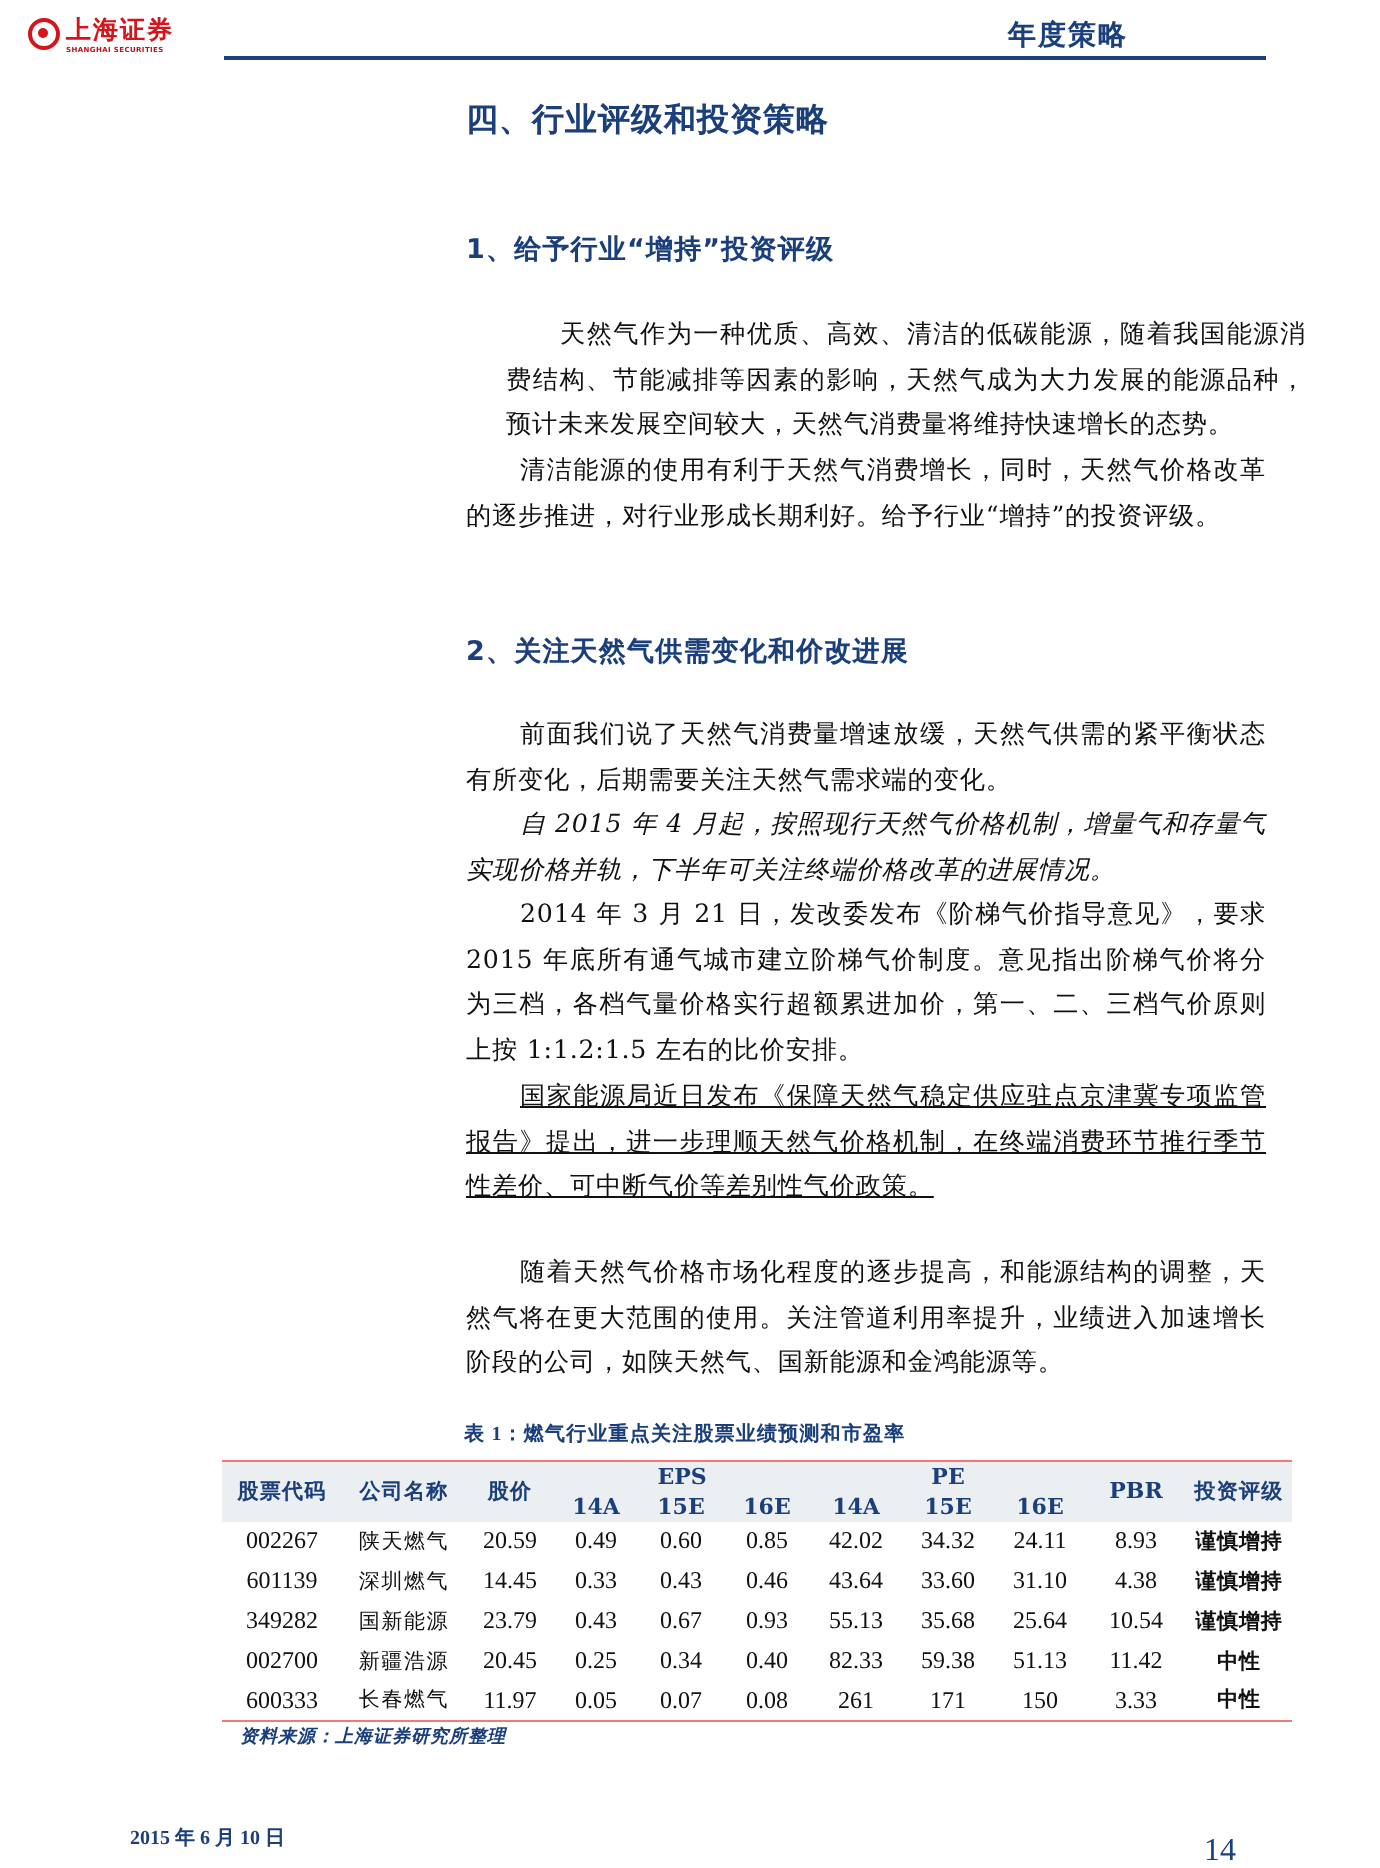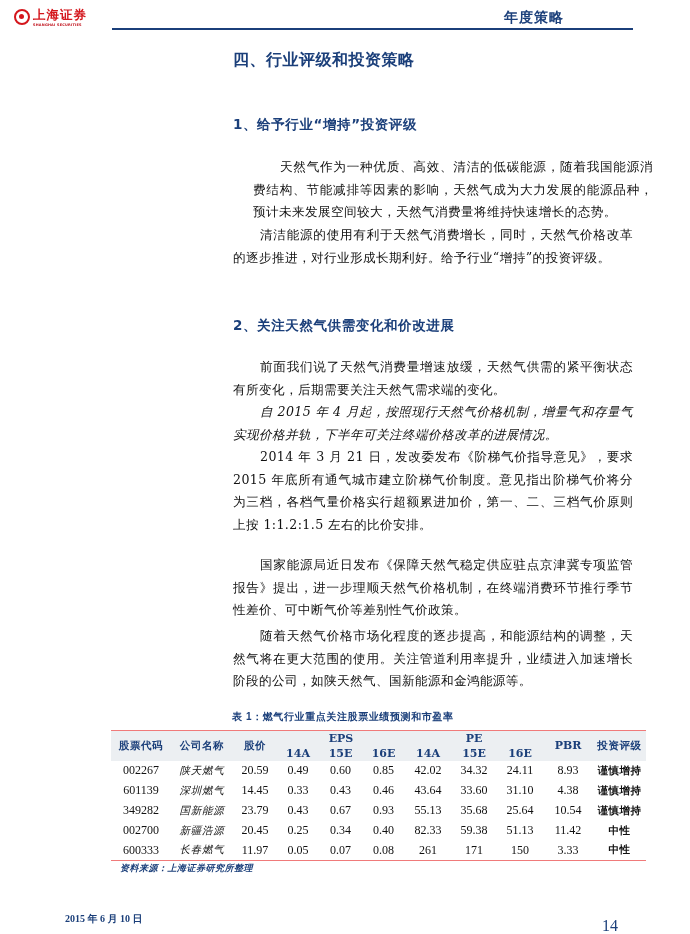--- a/index.html
+++ b/index.html
@@ -13,27 +13,27 @@
   .logo-text { margin-left: 3px; display: flex; flex-direction: column; }
   .logo-cn { font-family: "DejaVu Sans", sans-serif; font-weight: bold; font-size: 12.5px; color: #d4161c; letter-spacing: 1px; line-height: 14px; }
   .logo-en { font-family: "DejaVu Sans", sans-serif; font-size: 3.5px; color: #c0101a; font-weight: bold; letter-spacing: 0.2px; line-height: 5px; margin-top: 1px; }
   .header-title { position: absolute; right: 68px; top: 9px; font-family: "DejaVu Sans", sans-serif; font-weight: bold; font-size: 14px; color: #1b3f7a; letter-spacing: 1px; }
   .header-rule { position: absolute; left: 112px; top: 28px; width: 521px; height: 2px; background: #1b3f7a; }
   .h1 { position: absolute; left: 233px; top: 50px; font-family: "DejaVu Sans", sans-serif; font-weight: bold; font-size: 16px; color: #1b3f7a; letter-spacing: 0.5px; }
   .h2 { position: absolute; left: 233px; font-family: "DejaVu Sans", sans-serif; font-weight: bold; font-size: 13.5px; color: #1b3f7a; letter-spacing: 0.6px; }
 
   .para { position: absolute; left: 233px; width: 400px; font-size: 12.6px; line-height: 22.5px; color: #111; text-align: justify; text-indent: 27px; letter-spacing: 0.4px; }
 
-  .table-caption { position: absolute; left: 232px; top: 710px; font-family: Liberation Sans, sans-serif; font-weight: bold; font-size: 10px; color: #1b3f7a; letter-spacing: 0.6px; }
+  .table-caption { position: absolute; left: 232px; top: 710px; font-family: Liberation Serif, serif; font-weight: bold; font-size: 10px; color: #1b3f7a; letter-spacing: 0.6px; }
   .tbl { position: absolute; left: 111px; top: 730px; width: 535px; border-collapse: collapse; font-size: 11px; }
   .tbl .top-rule { border-top: 1.5px solid #f07a7a; }
   .tbl th { background: #eceff2; font-family: "DejaVu Serif", serif; font-weight: bold; color: #1b3f7a; font-size: 11px; height: 15px; padding: 0; text-align: center; }
   .tbl th.cn { font-family: "DejaVu Sans", sans-serif; font-size: 10.5px; letter-spacing: 0.6px; }
   .tbl td { font-family: "Liberation Serif", serif; font-size: 12px; height: 20px; padding: 0; text-align: center; color: #111; }
-  .tbl td.cn { font-family: "DejaVu Sans", sans-serif; font-size: 10.5px; letter-spacing: 0.8px; font-style: italic; }
+  .tbl td.cn { font-family: "DejaVu Sans", sans-serif; font-size: 10.5px; letter-spacing: 0.8px; }
   .tbl td.rating { font-family: "DejaVu Sans", sans-serif; font-weight: bold; font-size: 10.5px; letter-spacing: 0.4px; }
   .tbl tr.last td { border-bottom: 1.5px solid #f07a7a; }
   .source { position: absolute; left: 120px; top: 862px; font-family: "DejaVu Sans", sans-serif; font-style: italic; font-weight: bold; font-size: 9px; color: #1b3f7a; letter-spacing: 0.5px; }
 
   .footer-date { position: absolute; left: 65px; top: 912px; font-family: "Liberation Serif", serif; font-weight: bold; font-size: 10px; color: #1b3f7a; text-align: right; }
   .footer-page { position: absolute; left: 602px; top: 917px; font-family: "Liberation Serif", serif; font-size: 16px; color: #1b3f7a; }
 </style>
 </head>
 <body>
 
@@ -52,21 +52,21 @@
 <div class="h1" style="top:50px;">四、行业评级和投资策略</div>
 
 <div class="h2" style="top:116px;">1、给予行业“增持”投资评级</div>
 <p class="para" style="top:156px;margin-left:20px;">天然气作为一种优质、高效、清洁的低碳能源，随着我国能源消费结构、节能减排等因素的影响，天然气成为大力发展的能源品种，预计未来发展空间较大，天然气消费量将维持快速增长的态势。</p>
 <p class="para" style="top:224px;">清洁能源的使用有利于天然气消费增长，同时，天然气价格改革的逐步推进，对行业形成长期利好。给予行业“增持”的投资评级。</p>
 
 <div class="h2" style="top:317px;">2、关注天然气供需变化和价改进展</div>
 <p class="para" style="top:356px;">前面我们说了天然气消费量增速放缓，天然气供需的紧平衡状态有所变化，后期需要关注天然气需求端的变化。</p>
 <p class="para" style="top:401px;font-style:italic;">自 2015 年 4 月起，按照现行天然气价格机制，增量气和存量气实现价格并轨，下半年可关注终端价格改革的进展情况。</p>
 <p class="para" style="top:446px;">2014 年 3 月 21 日，发改委发布《阶梯气价指导意见》，要求 2015 年底所有通气城市建立阶梯气价制度。意见指出阶梯气价将分为三档，各档气量价格实行超额累进加价，第一、二、三档气价原则上按 1:1.2:1.5 左右的比价安排。</p>
-<p class="para" style="top:554px;">国家能源局近日发布《保障天然气稳定供应驻点京津冀专项监管报告》提出，进一步理顺天然气价格机制，在终端消费环节推行季节性差价、可中断气价等差别性气价政策。</p>
+<p class="para" style="top:537px;text-decoration:underline;">国家能源局近日发布《保障天然气稳定供应驻点京津冀专项监管报告》提出，进一步理顺天然气价格机制，在终端消费环节推行季节性差价、可中断气价等差别性气价政策。</p>
 <p class="para" style="top:625px;">随着天然气价格市场化程度的逐步提高，和能源结构的调整，天然气将在更大范围的使用。关注管道利用率提升，业绩进入加速增长阶段的公司，如陕天然气、国新能源和金鸿能源等。</p>
 
 <div class="table-caption">表 1：燃气行业重点关注股票业绩预测和市盈率</div>
 <table class="tbl">
   <colgroup>
     <col style="width:60px">
       <col style="width:62px">
       <col style="width:44px">
     <col style="width:42px">
       <col style="width:43px">

